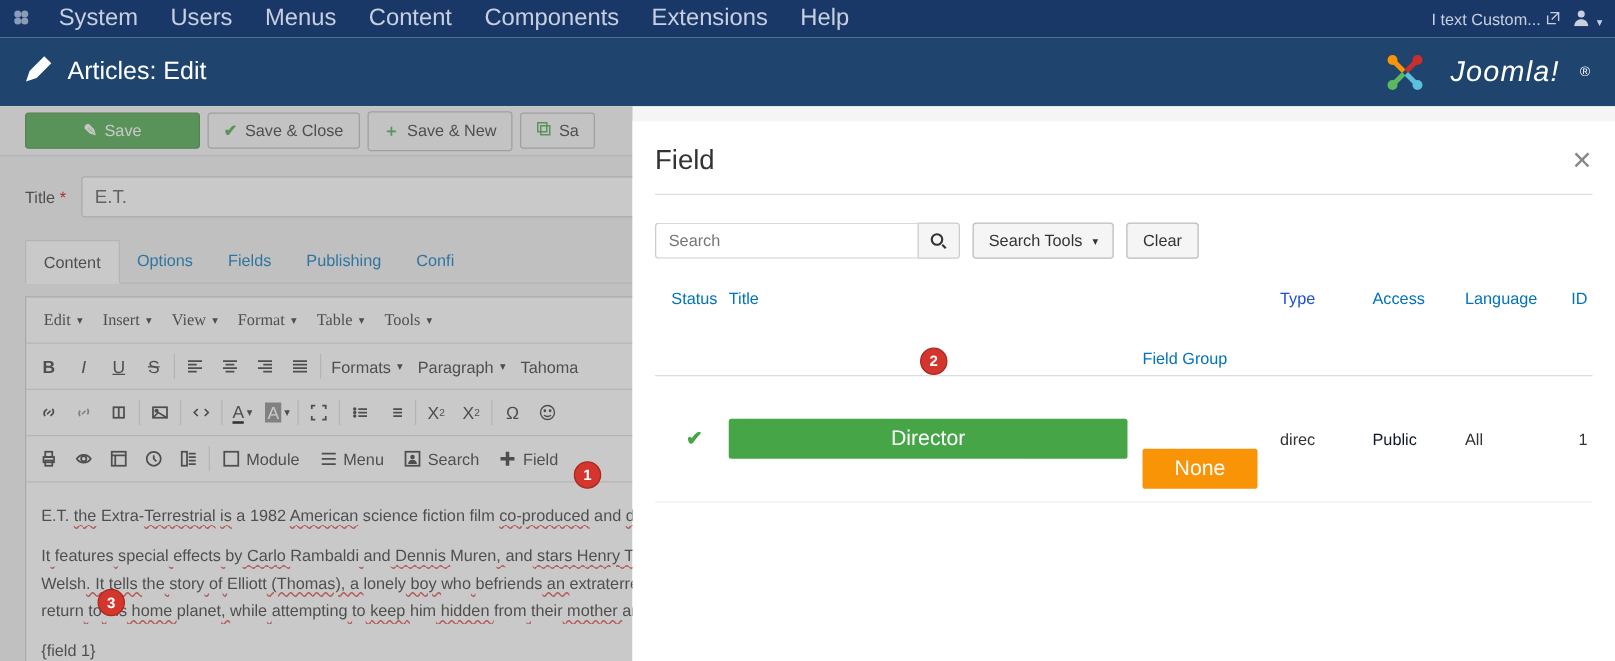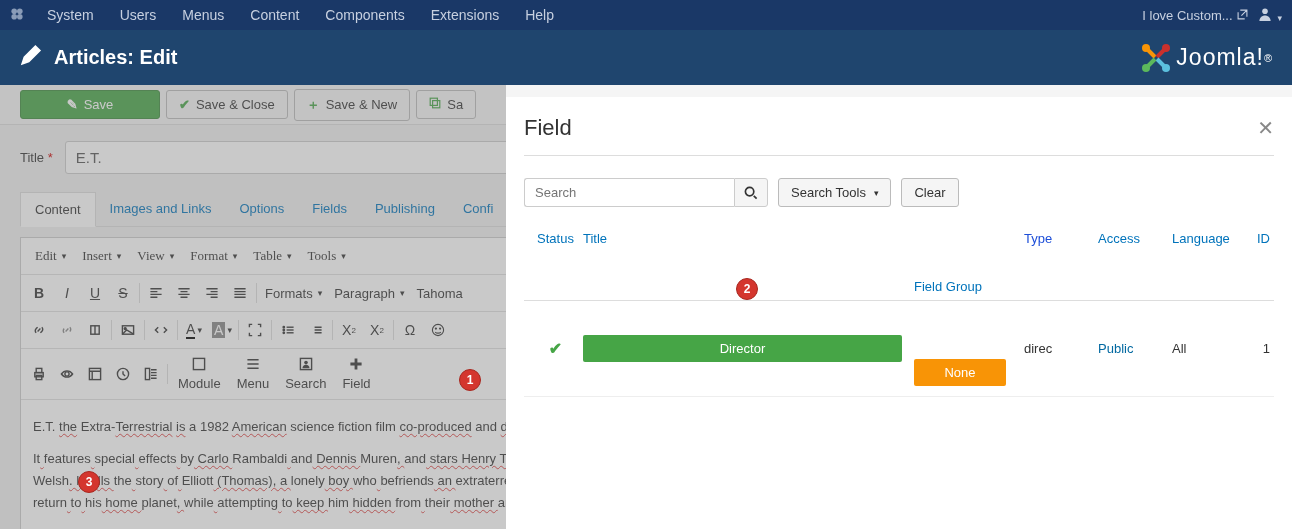--- a/index.html
+++ b/index.html
@@ -1,32 +1,32 @@
 <!DOCTYPE html>
 <html><head>
 <meta charset="utf-8">
 <style>
   * { margin: 0; padding: 0; box-sizing: border-box; }
   body { font-family: Tahoma, Arial, sans-serif; font-size: 13px; color: #333; background: #f0f0f0; width: 1292px; height: 529px; overflow: hidden; position: relative; }
 
   
   .topbar { background: #1a3867; height: 30px; display: flex; align-items: center; padding: 0 10px; color: #c7d0e0; }
   .topbar .jicon { margin-right: 10px; color: #8a9cb8; }
-  .topbar .menu-item { padding: 0 13px; cursor: pointer; font-size: 14px; }
+  .topbar .menu-item { padding: 0 13px; cursor: pointer; font-size: 19px; }
   .topbar .right { margin-left: auto; display: flex; align-items: center; gap: 10px; }
   .topbar .right .site-link { display: flex; align-items: center; gap: 4px; }
   .topbar .user-icon { font-size: 14px; }
   .caret { font-size: 9px; margin-left: 2px; }
 
   
   .header { background: #1f456e; height: 55px; display: flex; align-items: center; padding: 0 20px; color: #fff; }
   .header .title-area { display: flex; align-items: center; gap: 12px; }
   .header .pencil-icon { font-size: 20px; }
-  .header .title { font-size: 20px; font-weight: bold; }
-  .header .brand { margin-left: auto; display: flex; align-items: center; gap: 0; }
+  .header .title { font-size: 20px; font-weight: normal; }
+  .header .brand { margin-left: auto; display: flex; align-items: center; gap: 16px; font-style: italic; }
   .header .brand-logo { width: 40px; height: 40px; }
   .header .brand-text { font-size: 23px; letter-spacing: 1px; }
 
   
   .toolbar { background: #f5f5f5; height: 40px; display: flex; align-items: center; padding: 0 20px; gap: 6px; border-bottom: 1px solid #ddd; }
   .btn { display: inline-flex; align-items: center; gap: 6px; padding: 6px 12px; border: 1px solid #bbb; background: #f5f5f5; border-radius: 3px; cursor: pointer; font-size: 13px; color: #333; }
   .btn.btn-success { background: #46a546; color: #fff; border-color: #3d8b3d; min-width: 140px; justify-content: center; }
   .btn .icon { color: #46a546; font-weight: bold; }
   .btn.btn-success .icon { color: #fff; }
   .btn .plus { color: #46a546; font-weight: bold; }
@@ -45,21 +45,21 @@
   .tab.active { background: #fff; border: 1px solid #ddd; border-bottom-color: #fff; color: #333; margin-bottom: -1px; }
 
   
   .editor { background: #fff; border: 1px solid #ccc; }
   .editor-menus { display: flex; gap: 4px; padding: 6px 8px; border-bottom: 1px solid #e0e0e0; }
   .ed-menu { padding: 4px 6px; cursor: pointer; font-size: 13px; color: #333; display: flex; align-items: center; gap: 3px; font-family: Liberation Serif, serif; }
   .ed-toolbar { display: flex; flex-wrap: wrap; align-items: center; padding: 4px 4px; border-bottom: 1px solid #e0e0e0; }
   .tb-btn { width: 28px; height: 28px; display: inline-flex; align-items: center; justify-content: center; cursor: pointer; font-size: 14px; color: #333; border-radius: 2px; }
   .tb-sep { width: 1px; height: 20px; background: #ddd; margin: 0 2px; }
   .tb-select { padding: 3px 6px; font-size: 13px; cursor: pointer; display: flex; align-items: center; gap: 3px; }
-  .tb-text-btn { display: inline-flex; align-items: center; gap: 5px; padding: 4px 8px; cursor: pointer; font-size: 13px; flex-direction: column; }
+  .tb-text-btn { display: inline-flex; align-items: center; gap: 5px; padding: 4px 8px; cursor: pointer; font-size: 13px; }
 
   .editor-body { padding: 16px 12px; font-size: 13px; line-height: 1.7; color: #333; }
   .editor-body p { margin-bottom: 10px; }
   .wavy { text-decoration: underline wavy #d44 1px; text-underline-offset: 2px; }
 
   
   .red-badge { position: absolute; width: 22px; height: 22px; border-radius: 50%; background: #d4362e; color: #fff; display: flex; align-items: center; justify-content: center; font-size: 12px; font-weight: bold; z-index: 50; border: 1px solid #a82820; }
 
   
   .dim { position: absolute; inset: 0; background: rgba(120,120,120,0.4); z-index: 40; pointer-events: none; }
@@ -72,25 +72,25 @@
   .input-grp { display: flex; }
   .search-field { width: 210px; padding: 6px 10px; border: 1px solid #ccc; border-right: none; border-radius: 3px 0 0 3px; font-size: 13px; }
   .search-btn { border: 1px solid #ccc; background: #f5f5f5; width: 34px; border-radius: 0 3px 3px 0; cursor: pointer; display: flex; align-items: center; justify-content: center; }
 
   .table-head { display: flex; margin-top: 18px; padding: 6px 4px; border-bottom: 1px solid #ddd; font-size: 13px; color: #0073bb; font-weight: normal; }
   .table-row { display: flex; padding: 10px 4px; border-bottom: 1px solid #eee; align-items: center; }
   .col-status { width: 55px; text-align: center; }
   .col-title { flex: 1; min-width: 280px; }
   .col-group { width: 110px; margin-top: 48px; }
   .col-type { width: 74px; color: #333; }
-  .col-access { width: 74px; color: #0369a1; }
+  .col-access { width: 74px; color: #0f172a; }
   .col-lang { width: 74px; color: #333; }
   .col-id { width: 24px; text-align: right; color: #333; }
 
-  .pill { display: block; padding: 6px 0; border-radius: 2px; color: #fff; text-align: center; font-size: 13px; }
+  .pill { display: block; padding: 6px 0; border-radius: 2px; color: #fff; text-align: center; font-size: 17px; }
   .pill-green { background: #46a546; }
   .pill-orange { background: #f89406; }
   .check { color: #46a546; font-size: 16px; font-weight: bold; }
 
   .brand-logo svg { width: 40px; height: 40px; }
 </style>
 </head>
 <body>
 
 <div class="topbar">
@@ -104,21 +104,21 @@
   </span>
   <span class="menu-item">System</span>
   <span class="menu-item">Users</span>
   <span class="menu-item">Menus</span>
   <span class="menu-item">Content</span>
   <span class="menu-item">Components</span>
   <span class="menu-item">Extensions</span>
   <span class="menu-item">Help</span>
   <div class="right">
     <span class="site-link">
-      <span>I love Custom...</span>
+      <span>I text Custom...</span>
       <span>
         <svg width="11" height="11" viewBox="0 0 10 10" fill="none" stroke="#c7d0e0" stroke-width="1">
             <path d="M3 1h6v6M9 1L4 6M1 3v6h6"></path>
           </svg>
       </span>
     </span>
     <span class="user-icon">
       <svg width="14" height="14" viewBox="0 0 10 10" fill="#c7d0e0">
           <circle cx="5" cy="3" r="2"></circle>
           <path d="M1 10c0-2.5 2-4 4-4s4 1.5 4 4z"></path>
@@ -182,21 +182,20 @@
 </div>
 
 <div class="maincontent">
   <div class="title-row">
     <label><span>Title</span> <span class="req">*</span></label>
     <input class="title-input" value="E.T." style="">
   </div>
 
   <div class="tabs">
     <div class="tab active">Content</div>
-    <div class="tab">Images and Links</div>
     <div class="tab">Options</div>
     <div class="tab">Fields</div>
     <div class="tab">Publishing</div>
     <div class="tab">Confi</div>
   </div>
 
   <div class="editor">
     <div class="editor-menus">
       <span class="ed-menu">
           <span>Edit</span>

